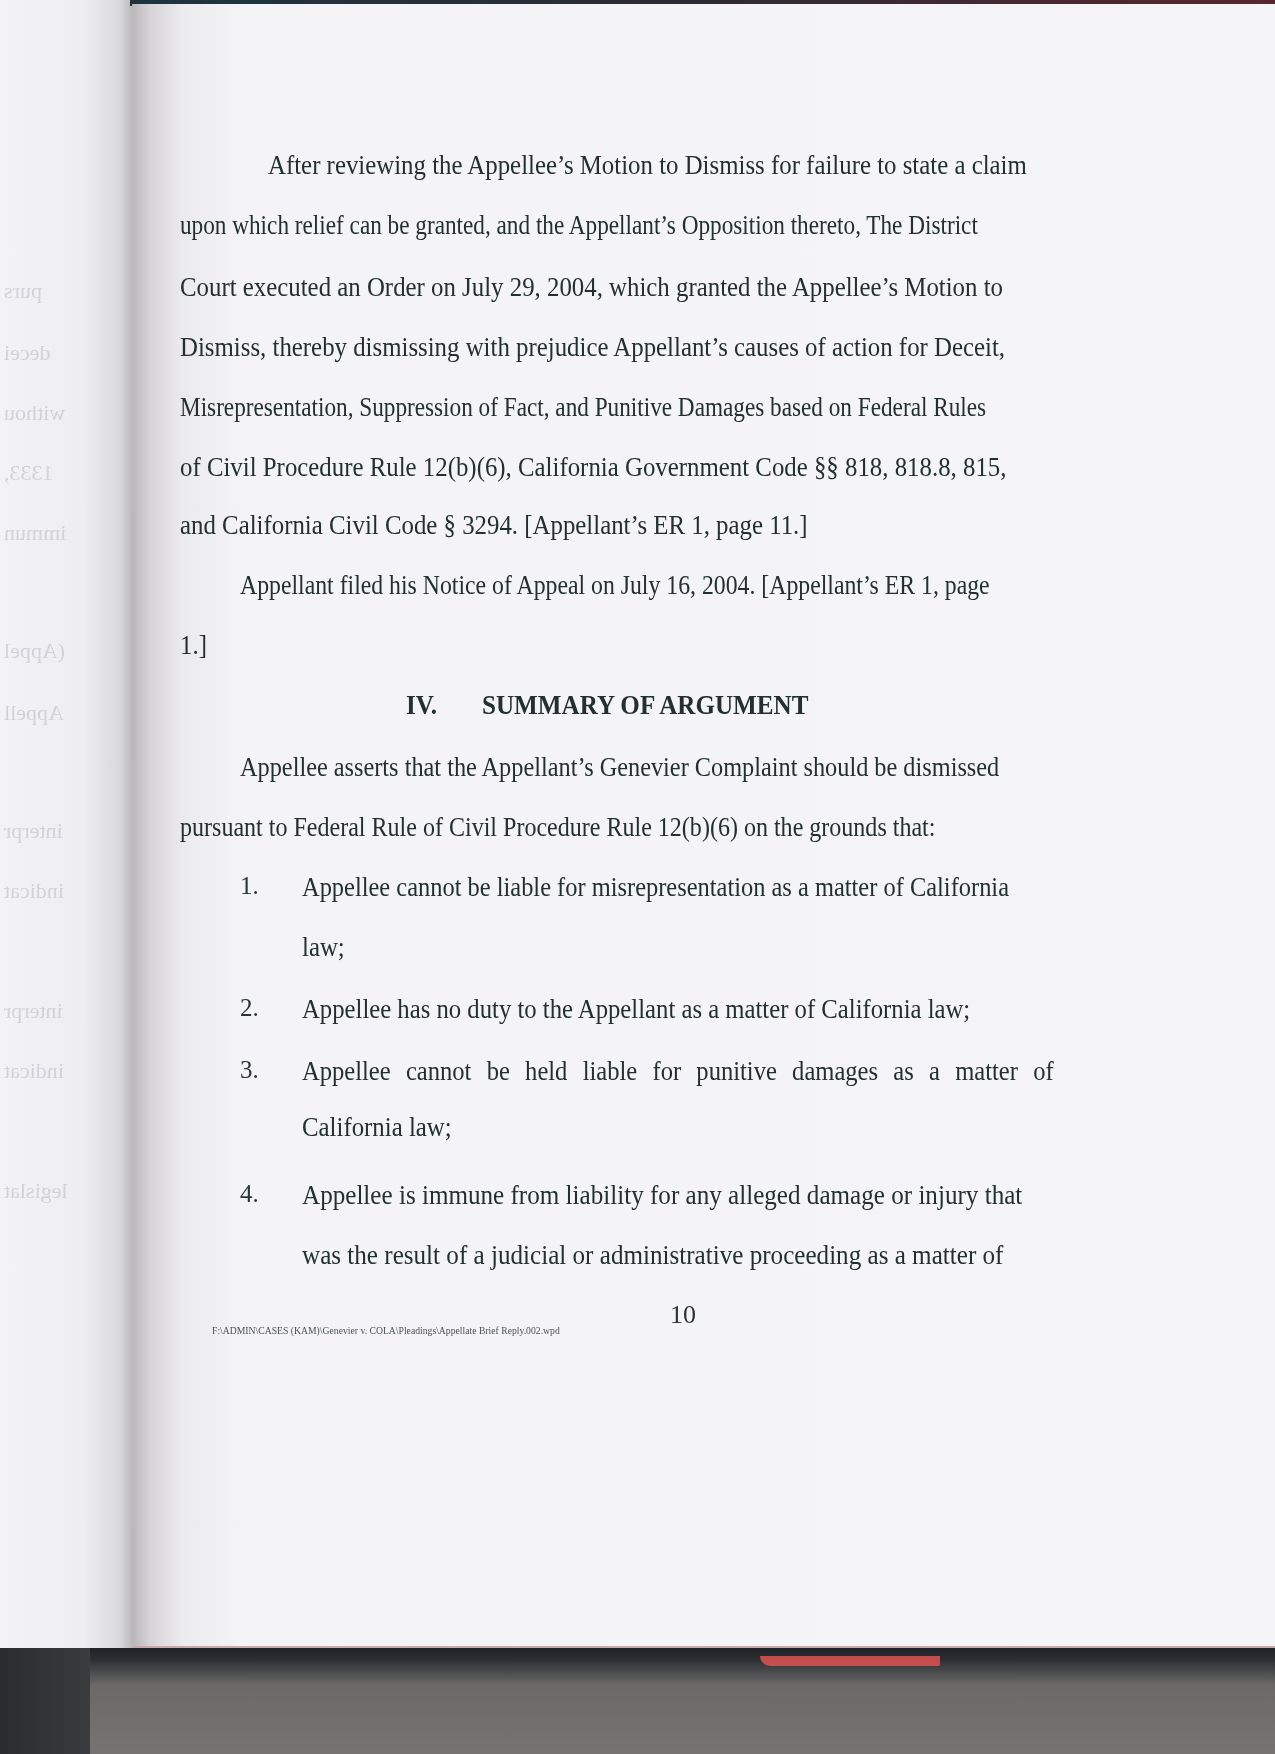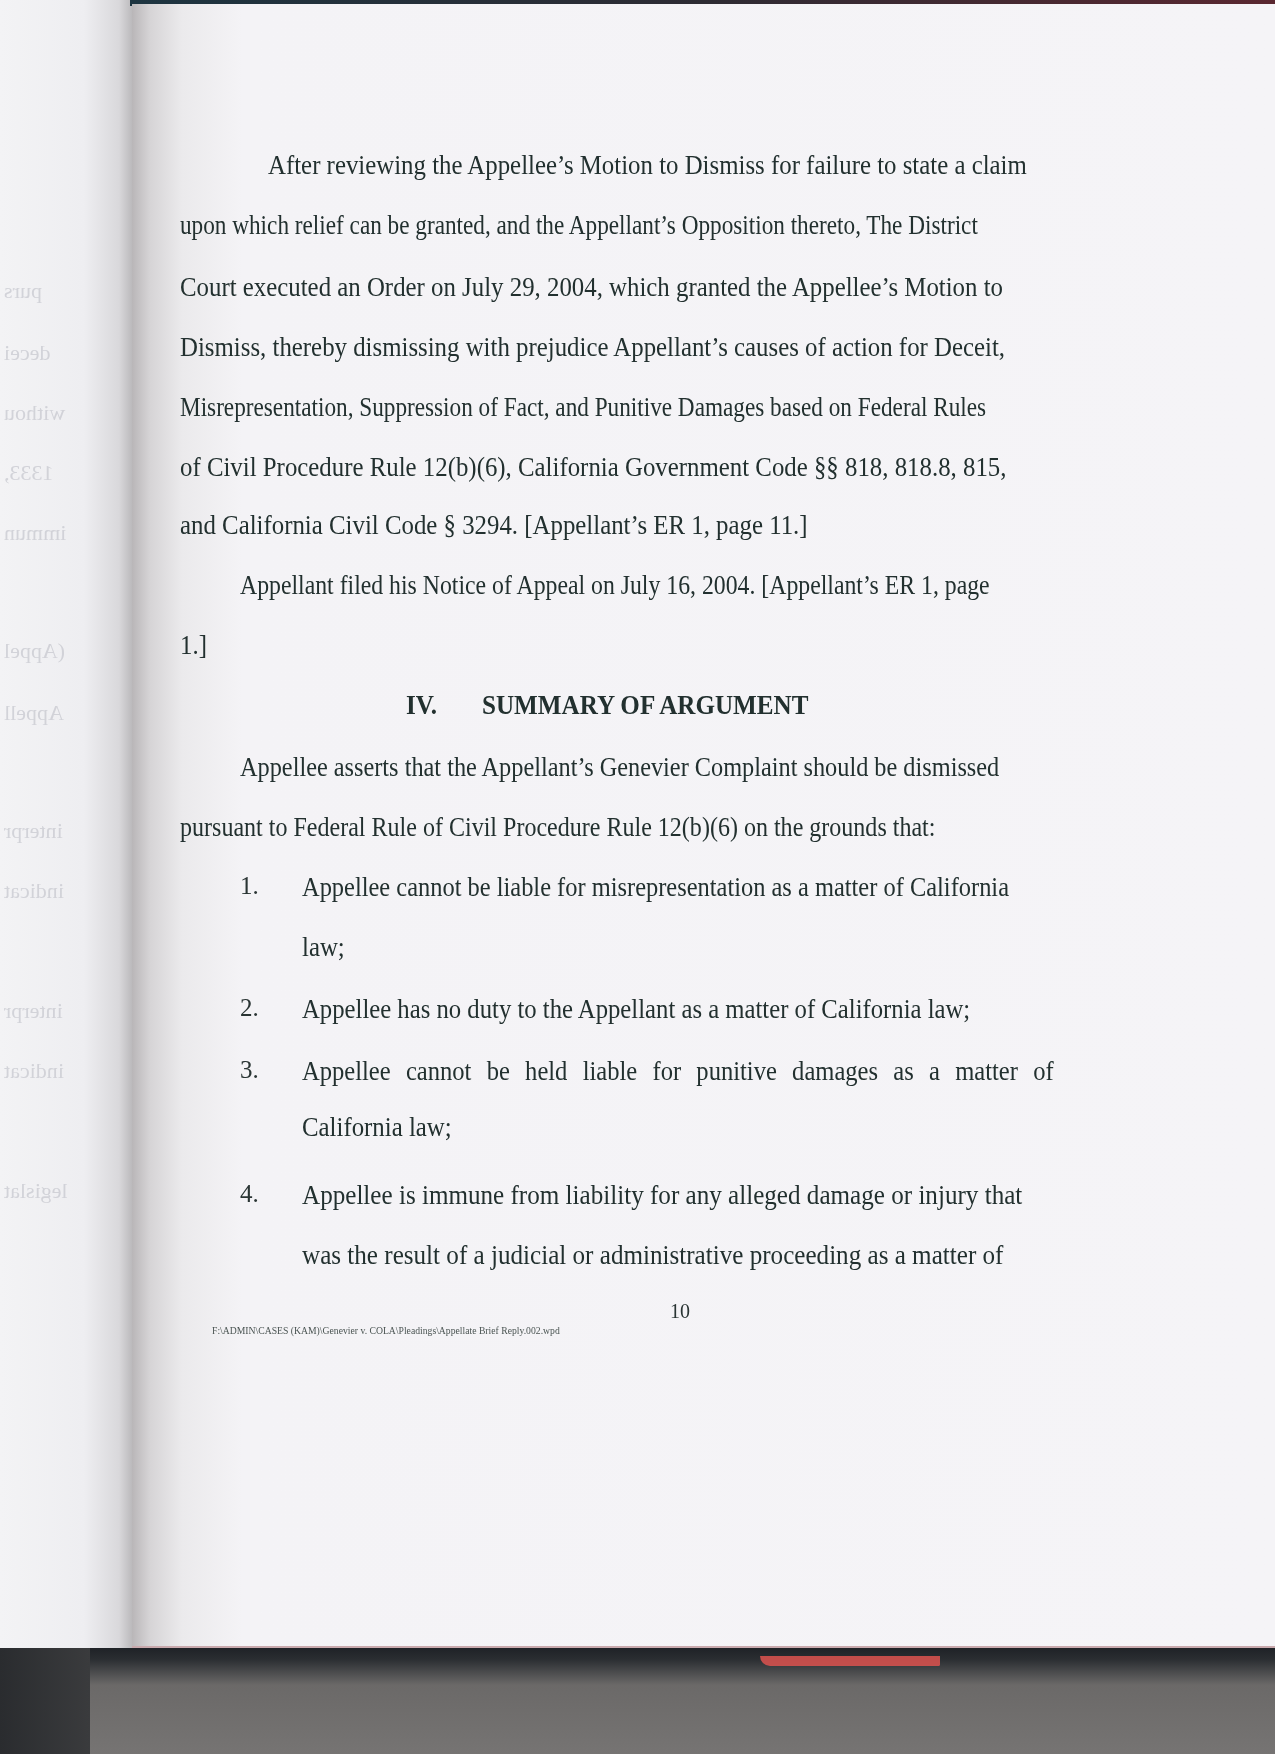--- a/index.html
+++ b/index.html
@@ -38,21 +38,21 @@
     box-shadow: inset 0 -2px 0 #c9a9ad;
   }
   .text {
     position: absolute; color: #22302f; font-size: 27px; white-space: nowrap;
     transform-origin: left top;
   }
   .condensed { transform: scaleX(0.92); }
   .heading { font-weight: bold; font-size: 27px; transform: scaleX(0.93); }
   .list-num { position: absolute; color: #2a3534; font-size: 25px; }
   .footer-path { font-size: 11px; color: #4a5452; transform: scaleX(0.88); }
-  .page-num { font-size: 20px; color: #2a3534; text-align: right; }
+  .page-num { font-size: 26px; color: #2a3534; text-align: right; }
 </style>
 </head>
 <body>
 
 <div class="desk-bottom"></div>
 <div class="desk-bottom-left"></div>
 <div class="red-tab"></div>
 
 <div class="prev-page">
   <div class="bleed" style="top:278px">purs</div>

